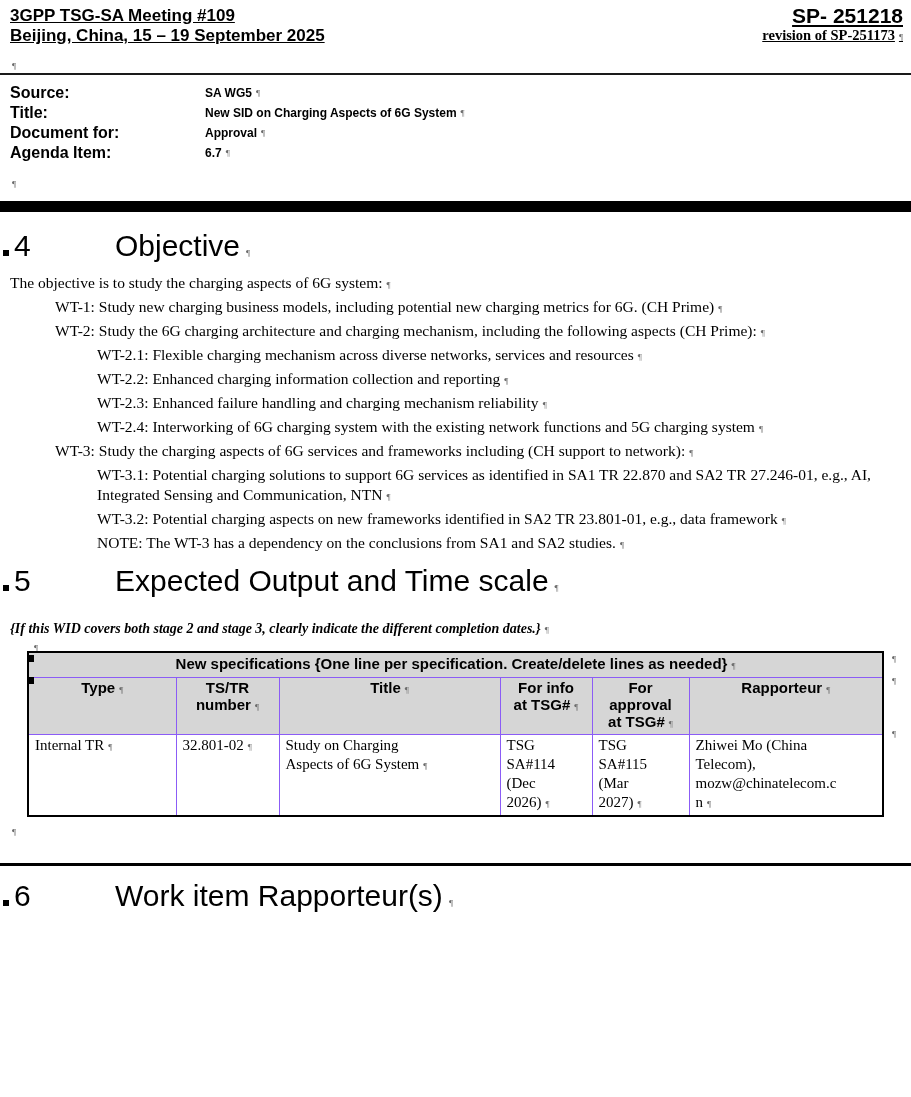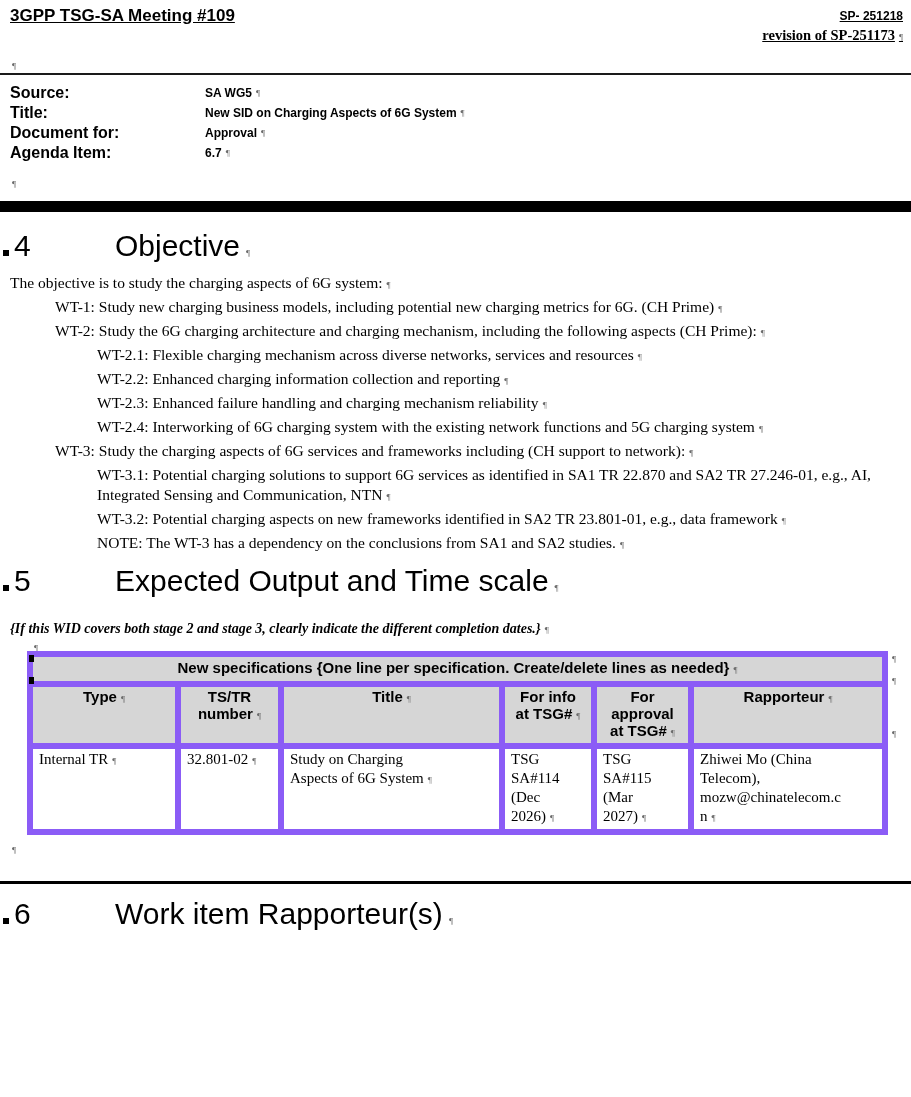--- a/index.html
+++ b/index.html
@@ -9,21 +9,21 @@
     font-family:"Liberation Serif", serif;
   }
 
   
   .tophdr{display:flex;justify-content:space-between;align-items:flex-start;
     padding:6px 8px 0 10px;text-decoration:underline;}
   .tophdr .left div{font-family:"Liberation Sans",sans-serif;font-weight:bold;
     font-size:17px;line-height:20px;}
   .tophdr .right{text-align:right;}
   .tophdr .right .docnum{font-family:"Liberation Sans",sans-serif;font-weight:bold;
-    font-size:12px;line-height:20px;}
+    font-size:21px;line-height:20px;}
   .tophdr .right .rev{font-family:"Liberation Serif",serif;font-weight:bold;
     font-size:14.5px;line-height:19px;}
 
   .markline{margin:10px 0 0 8px;height:16px;line-height:14px;}
   .pmark{font-size:9px;color:#6b6b6b;vertical-align:baseline;padding-left:4px;
     font-family:"Liberation Serif",serif;font-weight:normal;font-style:normal;}
 
   .hr-thin{border:0;border-top:2px solid #1a1a1a;margin:0;}
   .bar-thick{height:11px;background:#000;margin-top:10px;}
   .hr-heavy{border:0;border-top:3px solid #000;margin:24px 0 0 0;}
@@ -48,21 +48,21 @@
   .p{font-size:15.5px;line-height:20px;margin:2px 20px 0 10px;}
   .ind1{margin-left:55px;}
   .ind2{margin-left:97px;}
   .note-italic{font-family:"Liberation Serif",serif;font-style:italic;font-weight:bold;
     font-size:14px;line-height:18px;margin:14px 20px 0 10px;}
 
   
   .tablewrap{position:relative;margin:12px 0 0 27px;width:855px;}
   table.spec{border-collapse:collapse;width:855px;table-layout:fixed;
     border:2px solid #000;}
-  table.spec td, table.spec th{border:6px solid #8b5cf6;vertical-align:top;
+  table.spec td, table.spec th{border:1px solid #8b5cf6;vertical-align:top;
     padding:1px 6px;}
   table.spec .caption-cell{background:#d6d6d6;text-align:center;
     font-family:"Liberation Sans",sans-serif;font-weight:bold;font-size:15px;
     line-height:19px;padding:1px 4px;}
   table.spec th{background:#d6d6d6;text-align:center;
     font-family:"Liberation Sans",sans-serif;font-weight:bold;font-size:15px;
     line-height:17px;}
   table.spec td.data{font-family:"Liberation Serif",serif;font-size:15px;
     line-height:19px;}
   .pre{white-space:pre-line;}
@@ -70,20 +70,21 @@
   .eor{position:absolute;right:-14px;}
 </style>
 </head>
 <body>
 
 <div class="page">
 
   <div class="tophdr">
     <div class="left">
       <div>3GPP TSG-SA Meeting #109</div>
+      <div>Beijing, China, 15 – 19 September 2025</div>
     </div>
     <div class="right">
       <div class="docnum">SP- 251218</div>
       <div class="rev"><span>revision of SP-251173</span><span class="pmark">¶</span></div>
     </div>
   </div>
 
   <div class="markline"><span class="pmark">¶</span></div>
 
   <hr class="hr-thin">

